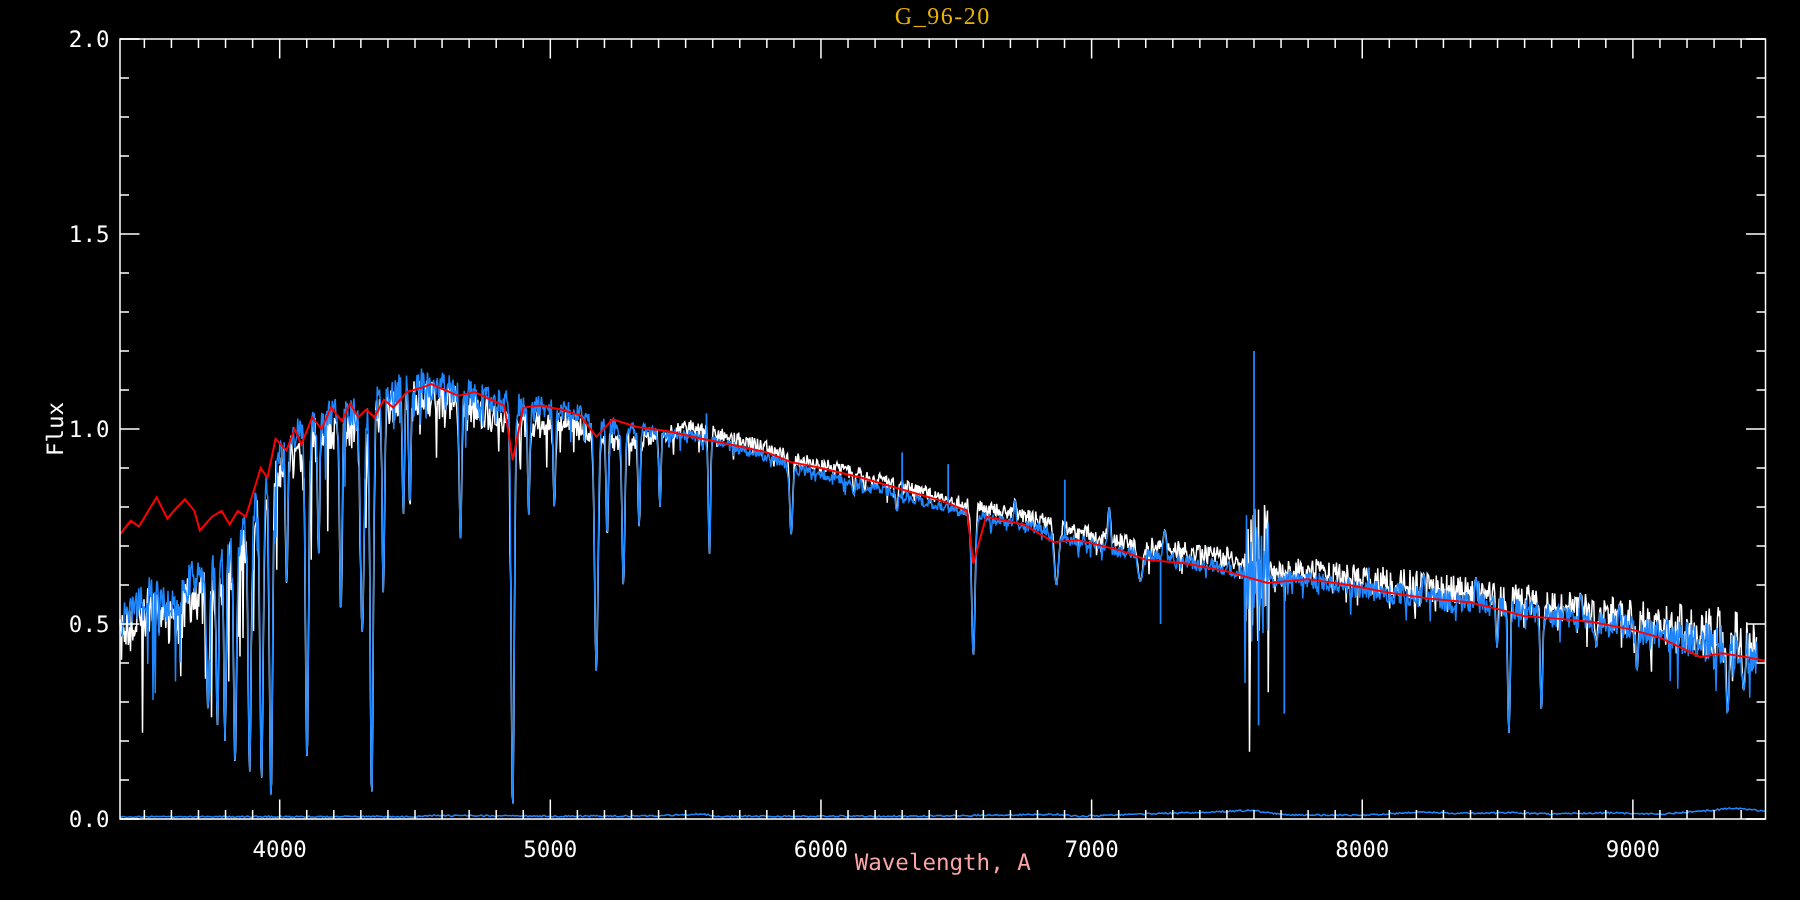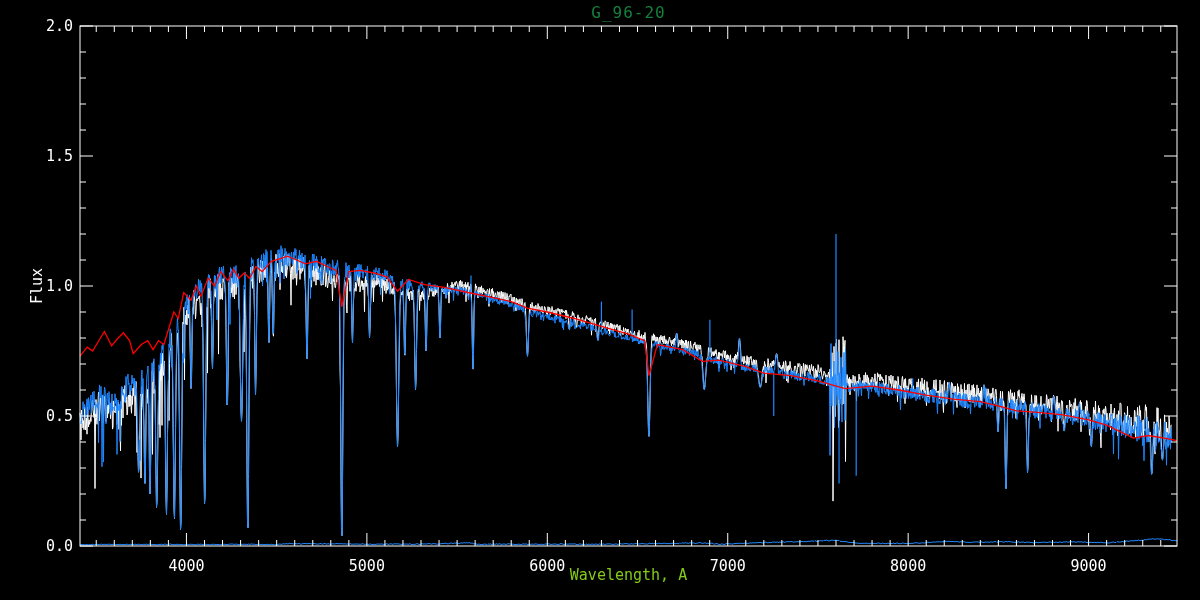--- a/index.html
+++ b/index.html
@@ -1,22 +1,22 @@
 <!DOCTYPE html>
 <html><head>
 <meta charset="utf-8">
 <style>
   html,body{margin:0;padding:0;background:#000;}
   .figure{position:relative;width:1200px;height:600px;background:#000;overflow:hidden;
           font-family:"DejaVu Sans Mono","Liberation Mono",monospace;}
   svg{position:absolute;left:0;top:0;}
   .plot-title{position:absolute;left:80px;top:3px;width:1097px;text-align:center;
-              color:#15803d;font-size:16px;letter-spacing:1px;}
+              color:#eab308;font-size:16px;letter-spacing:1px;font-family:Liberation Serif, serif;}
   .x-label{position:absolute;left:80px;top:566px;width:1097px;text-align:center;
-           color:#84cc16;font-size:15px;}
+           color:#fca5a5;font-size:15px;}
   .y-label{position:absolute;left:37px;top:286px;transform:translate(-50%,-50%) rotate(-90deg);
            color:#fff;font-size:15px;white-space:nowrap;}
 </style>
 </head>
 <body>
 
 <div class="figure">
   <svg id="plot" width="1200" height="600" viewBox="0 0 1200 600">
       <g>
         <path d="M80.0 412.9L80.5 420.1L81.0 439.9L81.5 410.1L82.0 423.0L82.5 418.2L83.0 428.0L83.5 420.7L84.0 429.7L84.5 406.9L85.0 413.6L85.5 429.9L86.0 425.8L86.5 418.1L87.0 434.2L87.5 407.1L88.0 417.3L88.5 427.0L89.0 419.9L89.5 424.3L90.0 422.2L90.5 417.5L91.0 421.4L91.5 404.2L92.0 402.6L92.5 400.0L93.0 409.9L93.5 414.0L94.0 417.5L94.5 405.4L95.0 488.5L95.5 417.5L96.0 399.5L96.5 417.8L97.0 424.3L97.5 413.3L98.0 403.1L98.5 392.2L99.0 403.6L99.5 421.0L100.0 404.8L100.5 397.1L101.0 404.0L101.5 414.2L102.0 410.8L102.5 395.6L103.0 423.2L103.5 418.0L104.0 407.4L104.5 396.4L105.0 404.7L105.5 410.2L106.0 421.6L106.5 411.2L107.0 406.5L107.5 417.9L108.0 404.7L108.5 413.4L109.0 400.6L109.5 408.5L110.0 403.1L110.5 418.7L111.0 408.5L111.5 401.8L112.0 401.4L112.5 429.1L113.0 427.0L113.5 400.9L114.0 404.2L114.5 412.3L115.0 405.7L115.5 406.5L116.0 413.1L116.5 408.0L117.0 424.4L117.5 421.1L118.0 418.1L118.5 402.6L119.0 429.4L119.5 407.3L120.0 421.5L120.5 450.8L121.0 409.2L121.5 425.3L122.0 392.8L122.5 393.9L123.0 418.0L123.5 389.4L124.0 401.6L124.5 395.0L125.0 385.5L125.5 402.4L126.0 388.6L126.5 399.2L127.0 415.0L127.5 413.9L128.0 396.7L128.5 395.0L129.0 406.7L129.5 391.8L130.0 406.2L130.5 390.7L131.0 406.4L131.5 413.2L132.0 395.9L132.5 404.5L133.0 388.1L133.5 395.6L134.0 385.5L134.5 382.8L135.0 416.0L135.5 396.3L136.0 381.5L136.5 403.0L137.0 452.5L137.5 430.0L138.0 456.4L138.5 472.2L139.0 467.1L139.5 449.6L140.0 422.9L140.5 394.1L141.0 478.1L141.5 407.8L142.0 386.6L142.5 390.0L143.0 407.1L143.5 411.0L144.0 426.7L144.5 468.7L145.0 483.4L145.5 462.2L146.0 417.4L146.5 385.5L147.0 397.8L147.5 389.5L148.0 403.5L148.5 390.4L149.0 419.7L149.5 473.5L150.0 494.0L150.5 470.9L151.0 432.9L151.5 384.0L152.0 371.1L152.5 454.3L153.0 366.7L153.5 361.1L154.0 393.4L154.5 389.3L155.0 389.7L155.5 427.0L156.0 474.4L156.5 507.3L157.0 501.4L157.5 470.0L158.0 425.4L158.5 400.0L159.0 424.5L159.5 366.0L160.0 437.6L160.5 359.8L161.0 380.5L161.5 355.3L162.0 425.4L162.5 353.3L163.0 364.1L163.5 375.4L164.0 360.9L164.5 373.2L165.0 408.8L165.5 456.8L166.0 498.2L166.5 514.3L167.0 488.2L167.5 434.1L168.0 395.7L168.5 380.2L169.0 420.6L169.5 363.6L170.0 351.4L170.5 349.1L171.0 347.9L171.5 333.5L172.0 363.8L172.5 373.1L173.0 420.1L173.5 460.2L174.0 508.2L174.5 518.4L175.0 483.6L175.5 434.9L176.0 390.6L176.5 360.2L177.0 346.2L177.5 333.1L178.0 337.5L178.5 340.6L179.0 391.1L179.5 434.7L180.0 489.8L180.5 529.6L181.0 522.3L181.5 472.1L182.0 416.9L182.5 352.1L183.0 322.1L183.5 338.5L184.0 307.2L184.5 379.8L185.0 315.0L185.5 322.1L186.0 324.3L186.5 310.4L187.0 324.9L187.5 305.0L188.0 312.0L188.5 318.2L189.0 297.7L189.5 308.8L190.0 340.9L190.5 366.2L191.0 388.5L191.5 380.5L192.0 346.6L192.5 307.8L193.0 314.4L193.5 305.6L194.0 290.3L194.5 297.2L195.0 304.5L195.5 318.9L196.0 311.6L196.5 298.1L197.0 301.0L197.5 298.9L198.0 298.1L198.5 298.8L199.0 296.2L199.5 295.9L200.0 303.4L200.5 314.6L201.0 303.1L201.5 308.1L202.0 327.0L202.5 318.9L203.0 343.5L203.5 406.2L204.0 466.3L204.5 503.9L205.0 496.6L205.5 442.1L206.0 383.3L206.5 326.7L207.0 307.2L207.5 373.1L208.0 288.8L208.5 278.6L209.0 298.2L209.5 284.6L210.0 278.6L210.5 308.1L211.0 304.3L211.5 323.2L212.0 356.6L212.5 368.8L213.0 348.1L213.5 305.5L214.0 296.2L214.5 296.0L215.0 288.3L215.5 297.2L216.0 291.2L216.5 290.8L217.0 291.0L217.5 277.4L218.0 274.5L218.5 354.1L219.0 291.7L219.5 275.2L220.0 299.3L220.5 279.0L221.0 299.2L221.5 293.6L222.0 288.1L222.5 299.6L223.0 278.6L223.5 280.5L224.0 282.2L224.5 282.0L225.0 289.6L225.5 294.2L226.0 327.7L226.5 369.6L227.0 404.9L227.5 403.1L228.0 378.0L228.5 328.6L229.0 282.3L229.5 290.7L230.0 286.3L230.5 297.8L231.0 287.9L231.5 292.7L232.0 278.1L232.5 288.0L233.0 297.1L233.5 283.4L234.0 273.3L234.5 298.8L235.0 272.0L235.5 274.6L236.0 294.6L236.5 286.4L237.0 275.9L237.5 277.2L238.0 287.2L238.5 280.8L239.0 308.2L239.5 311.3L240.0 362.6L240.5 379.7L241.0 410.8L241.5 421.2L242.0 410.6L242.5 378.7L243.0 348.5L243.5 319.2L244.0 352.0L244.5 298.2L245.0 289.2L245.5 314.8L246.0 330.9L246.5 382.4L247.0 465.5L247.5 521.5L248.0 527.6L248.5 479.2L249.0 401.3L249.5 343.9L250.0 311.3L250.5 274.0L251.0 267.1L251.5 280.5L252.0 279.1L252.5 288.3L253.0 266.1L253.5 277.7L254.0 292.8L254.5 314.1L255.0 369.7L255.5 394.9L256.0 374.7L256.5 333.5L257.0 295.4L257.5 281.7L258.0 261.9L258.5 263.0L259.0 274.1L259.5 282.6L260.0 279.2L260.5 260.4L261.0 273.7L261.5 267.9L262.0 281.6L262.5 261.0L263.0 280.1L263.5 268.1L264.0 275.2L264.5 261.2L265.0 277.7L265.5 257.9L266.0 277.2L266.5 265.8L267.0 278.7L267.5 267.6L268.0 300.4L268.5 330.8L269.0 342.5L269.5 320.5L270.0 286.0L270.5 262.0L271.0 273.3L271.5 258.8L272.0 284.7L272.5 309.5L273.0 333.5L273.5 336.2L274.0 304.3L274.5 272.2L275.0 280.9L275.5 271.0L276.0 254.2L276.5 270.9L277.0 273.7L277.5 263.4L278.0 271.4L278.5 276.7L279.0 273.7L279.5 253.8L280.0 289.7L280.5 271.8L281.0 260.5L281.5 271.6L282.0 266.3L282.5 272.9L283.0 269.4L283.5 256.2L284.0 259.4L284.5 253.8L285.0 270.9L285.5 276.1L286.0 256.9L286.5 277.6L287.0 270.8L287.5 267.7L288.0 254.5L288.5 262.6L289.0 255.9L289.5 256.1L290.0 267.3L290.5 273.4L291.0 305.2L291.5 267.2L292.0 268.9L292.5 265.9L293.0 279.4L293.5 257.4L294.0 263.6L294.5 259.5L295.0 278.2L295.5 258.8L296.0 264.6L296.5 285.2L297.0 276.2L297.5 267.8L298.0 270.2L298.5 257.2L299.0 258.7L299.5 262.6L300.0 279.4L300.5 258.9L301.0 273.5L301.5 259.8L302.0 264.6L302.5 271.3L303.0 267.9L303.5 257.3L304.0 267.5L304.5 272.1L305.0 281.6L305.5 291.7L306.0 312.7L306.5 342.2L307.0 358.8L307.5 340.4L308.0 308.0L308.5 287.1L309.0 265.7L309.5 265.0L310.0 278.2L310.5 271.0L311.0 284.4L311.5 287.2L312.0 271.0L312.5 270.6L313.0 276.8L313.5 265.0L314.0 281.4L314.5 274.2L315.0 267.8L315.5 264.8L316.0 285.2L316.5 262.2L317.0 279.5L317.5 264.3L318.0 280.0L318.5 266.6L319.0 278.6L319.5 273.0L320.0 278.7L320.5 267.7L321.0 285.4L321.5 285.1L322.0 282.1L322.5 280.7L323.0 285.0L323.5 277.0L324.0 269.3L324.5 264.2L325.0 270.5L325.5 286.6L326.0 282.5L326.5 271.5L327.0 284.5L327.5 288.0L328.0 284.6L328.5 277.5L329.0 275.3L329.5 270.5L330.0 283.1L330.5 276.7L331.0 284.1L331.5 271.5L332.0 284.2L332.5 301.0L333.0 278.7L333.5 281.4L334.0 275.3L334.5 282.5L335.0 287.6L335.5 287.7L336.0 282.2L336.5 273.7L337.0 281.9L337.5 274.4L338.0 279.6L338.5 277.1L339.0 275.6L339.5 295.1L340.0 367.7L340.5 388.6L341.0 471.6L341.5 529.6L342.0 535.6L342.5 482.7L343.0 405.8L343.5 350.3L344.0 297.5L344.5 279.9L345.0 282.1L345.5 289.8L346.0 282.5L346.5 305.5L347.0 313.0L347.5 285.5L348.0 280.0L348.5 278.2L349.0 279.2L349.5 270.4L350.0 291.3L350.5 275.7L351.0 282.8L351.5 298.3L352.0 329.4L352.5 343.0L353.0 323.2L353.5 301.0L354.0 292.8L354.5 288.6L355.0 290.3L355.5 282.4L356.0 291.3L356.5 285.1L357.0 282.6L357.5 278.9L358.0 274.4L358.5 286.2L359.0 283.3L359.5 271.4L360.0 292.0L360.5 286.9L361.0 284.9L361.5 280.7L362.0 286.5L362.5 280.9L363.0 289.9L363.5 286.4L364.0 283.0L364.5 311.7L365.0 282.2L365.5 276.6L366.0 286.8L366.5 277.3L367.0 285.9L367.5 283.3L368.0 294.5L368.5 297.3L369.0 323.6L369.5 337.5L370.0 329.7L370.5 306.5L371.0 298.2L371.5 285.2L372.0 275.3L372.5 287.3L373.0 281.4L373.5 301.7L374.0 277.6L374.5 287.4L375.0 285.6L375.5 284.2L376.0 280.5L376.5 285.2L377.0 274.8L377.5 284.4L378.0 284.2L378.5 282.3L379.0 277.9L379.5 286.6L380.0 277.0L380.5 283.4L381.0 277.5L381.5 288.0L382.0 277.7L382.5 301.5L383.0 279.8L383.5 285.4L384.0 275.8L384.5 290.6L385.0 281.2L385.5 282.1L386.0 293.5L386.5 288.6L387.0 279.0L387.5 290.2L388.0 287.7L388.5 288.7L389.0 282.3L389.5 293.4L390.0 294.2L390.5 282.6L391.0 288.5L391.5 293.1L392.0 293.4L392.5 288.7L393.0 294.4L393.5 290.6L394.0 282.1L394.5 294.7L395.0 306.4L395.5 320.5L396.0 350.3L396.5 393.8L397.0 429.4L397.5 447.0L398.0 436.3L398.5 400.3L399.0 364.1L399.5 334.3L400.0 305.3L400.5 298.6L401.0 292.3L401.5 293.9L402.0 295.0L402.5 291.2L403.0 290.9L403.5 305.6L404.0 325.6L404.5 354.2L405.0 355.2L405.5 333.0L406.0 304.0L406.5 289.1L407.0 291.6L407.5 295.5L408.0 288.1L408.5 298.8L409.0 292.1L409.5 300.6L410.0 293.1L410.5 291.4L411.0 292.4L411.5 291.4L412.0 300.0L412.5 294.7L413.0 290.1L413.5 301.7L414.0 312.8L414.5 338.3L415.0 371.3L415.5 389.5L416.0 380.7L416.5 350.7L417.0 322.7L417.5 300.9L418.0 291.3L418.5 292.0L419.0 288.6L419.5 310.5L420.0 297.3L420.5 295.1L421.0 301.0L421.5 292.3L422.0 297.1L422.5 290.9L423.0 295.5L423.5 299.3L424.0 289.1L424.5 300.7L425.0 313.4L425.5 336.7L426.0 350.8L426.5 343.3L427.0 314.0L427.5 299.7L428.0 300.1L428.5 295.8L429.0 296.8L429.5 288.1L430.0 288.7L430.5 290.7L431.0 291.3L431.5 289.5L432.0 288.2L432.5 296.2L433.0 295.7L433.5 290.9L434.0 296.5L434.5 288.2L435.0 287.0L435.5 294.7L436.0 289.4L436.5 291.3L437.0 293.0L437.5 290.4L438.0 286.7L438.5 297.4L439.0 306.4L439.5 327.9L440.0 337.9L440.5 324.8L441.0 304.6L441.5 288.8L442.0 292.1L442.5 289.5L443.0 290.1L443.5 289.4L444.0 293.9L444.5 292.8L445.0 288.2L445.5 290.7L446.0 298.2L446.5 290.4L447.0 289.4L447.5 283.4L448.0 288.0L448.5 291.4L449.0 303.1L449.5 288.3L450.0 291.2L450.5 289.8L451.0 285.0L451.5 287.5L452.0 282.1L452.5 288.6L453.0 284.2L453.5 290.5L454.0 284.5L454.5 284.7L455.0 282.3L455.5 285.6L456.0 281.8L456.5 281.2L457.0 283.3L457.5 284.4L458.0 289.6L458.5 289.0L459.0 284.8L459.5 281.4L460.0 288.6L460.5 280.2L461.0 284.8L461.5 286.8L462.0 281.5L462.5 286.4L463.0 287.9L463.5 289.8L464.0 284.2L464.5 286.8L465.0 286.7L465.5 282.4L466.0 301.7L466.5 286.0L467.0 284.5L467.5 287.0L468.0 282.3L468.5 300.0L469.0 286.3L469.5 286.9L470.0 291.4L470.5 284.0L471.0 284.4L471.5 297.9L472.0 322.7L472.5 353.3L473.0 369.1L473.5 348.5L474.0 312.0L474.5 298.4L475.0 293.1L475.5 283.9L476.0 287.6L476.5 286.0L477.0 290.0L477.5 291.2L478.0 298.0L478.5 290.5L479.0 286.9L479.5 292.8L480.0 293.4L480.5 287.4L481.0 293.1L481.5 285.8L482.0 292.4L482.5 294.1L483.0 288.2L483.5 292.1L484.0 290.1L484.5 290.0L485.0 293.4L485.5 291.6L486.0 294.4L486.5 292.6L487.0 290.6L487.5 289.3L488.0 290.7L488.5 298.8L489.0 306.4L489.5 288.5L490.0 296.3L490.5 295.4L491.0 295.8L491.5 289.1L492.0 293.1L492.5 288.4L493.0 298.5L493.5 291.5L494.0 297.0L494.5 295.7L495.0 294.7L495.5 292.8L496.0 295.8L496.5 296.7L497.0 297.5L497.5 291.6L498.0 292.8L498.5 292.6L499.0 298.3L499.5 292.9L500.0 291.7L500.5 299.0L501.0 297.2L501.5 291.3L502.0 302.2L502.5 295.0L503.0 292.1L503.5 295.0L504.0 300.7L504.5 300.5L505.0 292.5L505.5 299.8L506.0 302.5L506.5 298.6L507.0 293.4L507.5 297.7L508.0 304.3L508.5 302.0L509.0 296.5L509.5 297.0L510.0 294.6L510.5 294.6L511.0 294.0L511.5 301.9L512.0 300.5L512.5 302.2L513.0 297.1L513.5 301.2L514.0 302.1L514.5 297.1L515.0 299.2L515.5 307.2L516.0 310.9L516.5 298.2L517.0 300.4L517.5 302.8L518.0 299.5L518.5 302.8L519.0 306.3L519.5 299.8L520.0 298.8L520.5 300.4L521.0 305.4L521.5 305.2L522.0 298.6L522.5 301.6L523.0 306.3L523.5 307.4L524.0 307.0L524.5 303.4L525.0 302.5L525.5 310.5L526.0 320.6L526.5 337.4L527.0 351.2L527.5 356.2L528.0 349.5L528.5 334.4L529.0 322.3L529.5 308.4L530.0 312.5L530.5 304.0L531.0 307.7L531.5 310.1L532.0 302.4L532.5 304.4L533.0 311.0L533.5 311.3L534.0 306.3L534.5 309.1L535.0 311.9L535.5 305.5L536.0 305.1L536.5 310.3L537.0 310.3L537.5 309.5L538.0 303.5L538.5 306.2L539.0 310.4L539.5 306.7L540.0 306.6L540.5 308.8L541.0 311.6L541.5 312.1L542.0 306.2L542.5 311.7L543.0 313.1L543.5 310.5L544.0 311.0L544.5 306.5L545.0 307.0L545.5 310.5L546.0 310.2L546.5 314.2L547.0 312.7L547.5 315.0L548.0 306.7L548.5 311.0L549.0 312.5L549.5 307.4L550.0 308.5L550.5 314.6L551.0 311.7L551.5 311.7L552.0 306.5L552.5 310.2L553.0 312.0L553.5 314.0L554.0 310.0L554.5 313.1L555.0 313.5L555.5 315.8L556.0 309.4L556.5 316.8L557.0 311.1L557.5 309.9L558.0 308.2L558.5 310.2L559.0 311.4L559.5 309.3L560.0 316.8L560.5 316.7L561.0 309.3L561.5 311.7L562.0 309.4L562.5 312.5L563.0 312.1L563.5 311.0L564.0 311.3L564.5 313.0L565.0 312.0L565.5 310.1L566.0 318.6L566.5 310.5L567.0 314.3L567.5 317.5L568.0 314.5L568.5 320.8L569.0 328.5L569.5 329.6L570.0 324.2L570.5 315.9L571.0 317.2L571.5 316.2L572.0 315.2L572.5 311.6L573.0 315.6L573.5 312.9L574.0 314.3L574.5 319.8L575.0 321.6L575.5 317.1L576.0 324.8L576.5 327.6L577.0 324.9L577.5 317.5L578.0 314.8L578.5 319.1L579.0 320.7L579.5 317.6L580.0 319.8L580.5 320.5L581.0 321.3L581.5 324.6L582.0 318.2L582.5 317.5L583.0 319.8L583.5 323.7L584.0 323.1L584.5 324.2L585.0 319.5L585.5 321.4L586.0 316.6L586.5 315.6L587.0 318.3L587.5 317.7L588.0 318.9L588.5 320.0L589.0 318.2L589.5 318.3L590.0 321.2L590.5 317.7L591.0 317.5L591.5 335.2L592.0 320.9L592.5 319.7L593.0 321.7L593.5 326.0L594.0 323.5L594.5 319.2L595.0 320.5L595.5 318.3L596.0 331.8L596.5 329.4L597.0 332.0L597.5 339.0L598.0 340.3L598.5 336.5L599.0 328.0L599.5 323.2L600.0 323.0L600.5 321.9L601.0 323.5L601.5 319.7L602.0 323.5L602.5 328.6L603.0 327.5L603.5 322.6L604.0 325.4L604.5 329.5L605.0 320.8L605.5 321.2L606.0 322.1L606.5 328.3L607.0 325.5L607.5 326.4L608.0 322.0L608.5 330.9L609.0 325.8L609.5 333.9L610.0 325.3L610.5 323.0L611.0 330.9L611.5 323.6L612.0 330.8L612.5 324.3L613.0 324.5L613.5 331.6L614.0 325.3L614.5 324.7L615.0 327.9L615.5 329.3L616.0 325.4L616.5 327.2L617.0 324.2L617.5 324.9L618.0 330.3L618.5 333.1L619.0 325.9L619.5 331.5L620.0 325.2L620.5 335.4L621.0 330.4L621.5 330.5L622.0 333.3L622.5 331.1L623.0 334.7L623.5 327.5L624.0 331.8L624.5 331.3L625.0 330.8L625.5 328.3L626.0 331.5L626.5 334.7L627.0 329.2L627.5 332.2L628.0 329.0L628.5 332.4L629.0 334.4L629.5 334.0L630.0 333.4L630.5 330.8L631.0 332.7L631.5 332.5L632.0 334.8L632.5 333.7L633.0 335.2L633.5 333.6L634.0 333.3L634.5 331.3L635.0 336.9L635.5 336.2L636.0 335.7L636.5 337.9L637.0 337.8L637.5 338.2L638.0 332.4L638.5 339.0L639.0 330.3L639.5 338.3L640.0 336.5L640.5 336.6L641.0 342.2L641.5 334.6L642.0 339.4L642.5 343.1L643.0 336.8L643.5 335.1L644.0 339.3L644.5 336.9L645.0 332.4L645.5 341.1L646.0 342.9L646.5 345.7L647.0 361.3L647.5 385.0L648.0 411.2L648.5 431.3L649.0 436.3L649.5 423.1L650.0 400.5L650.5 372.2L651.0 355.9L651.5 343.1L652.0 335.7L652.5 336.3L653.0 340.7L653.5 333.8L654.0 340.2L654.5 334.9L655.0 340.1L655.5 342.5L656.0 336.8L656.5 341.3L657.0 341.0L657.5 337.0L658.0 343.6L658.5 344.9L659.0 339.0L659.5 337.2L660.0 343.5L660.5 336.1L661.0 335.3L661.5 339.7L662.0 337.4L662.5 342.1L663.0 336.1L663.5 343.1L664.0 343.8L664.5 335.8L665.0 341.5L665.5 343.8L666.0 339.5L666.5 344.1L667.0 340.8L667.5 347.2L668.0 344.6L668.5 342.0L669.0 338.8L669.5 337.0L670.0 339.4L670.5 342.2L671.0 342.0L671.5 345.7L672.0 340.2L672.5 343.7L673.0 340.2L673.5 339.2L674.0 345.3L674.5 338.2L675.0 340.6L675.5 340.1L676.0 335.7L676.5 333.0L677.0 333.9L677.5 338.1L678.0 339.4L678.5 346.9L679.0 344.7L679.5 341.3L680.0 340.0L680.5 343.7L681.0 345.1L681.5 339.5L682.0 348.2L682.5 340.5L683.0 343.2L683.5 341.3L684.0 348.4L684.5 343.0L685.0 345.2L685.5 340.0L686.0 349.5L686.5 340.3L687.0 347.3L687.5 349.0L688.0 342.1L688.5 341.2L689.0 350.0L689.5 351.4L690.0 350.6L690.5 341.1L691.0 346.1L691.5 346.3L692.0 348.4L692.5 348.9L693.0 349.7L693.5 344.2L694.0 344.3L694.5 345.0L695.0 342.2L695.5 348.4L696.0 345.3L696.5 351.8L697.0 344.6L697.5 351.4L698.0 350.4L698.5 346.5L699.0 344.8L699.5 349.1L700.0 349.2L700.5 345.1L701.0 350.4L701.5 357.0L702.0 356.5L702.5 366.4L703.0 374.6L703.5 384.4L704.0 389.2L704.5 389.4L705.0 384.4L705.5 378.6L706.0 371.3L706.5 365.4L707.0 358.8L707.5 357.5L708.0 356.6L708.5 347.6L709.0 348.2L709.5 349.7L710.0 352.3L710.5 350.4L711.0 347.7L711.5 356.7L712.0 355.1L712.5 353.0L713.0 351.5L713.5 356.0L714.0 352.0L714.5 355.4L715.0 350.8L715.5 353.5L716.0 349.5L716.5 352.8L717.0 358.7L717.5 356.9L718.0 358.9L718.5 352.4L719.0 368.1L719.5 352.4L720.0 354.2L720.5 353.8L721.0 355.8L721.5 353.7L722.0 353.9L722.5 359.0L723.0 352.5L723.5 350.5L724.0 351.1L724.5 357.9L725.0 351.8L725.5 350.8L726.0 359.8L726.5 355.4L727.0 360.3L727.5 354.6L728.0 359.2L728.5 355.5L729.0 357.5L729.5 361.3L730.0 359.7L730.5 354.8L731.0 370.1L731.5 364.8L732.0 360.2L732.5 359.2L733.0 358.2L733.5 359.7L734.0 368.1L734.5 356.3L735.0 363.1L735.5 354.2L736.0 357.7L736.5 355.3L737.0 359.4L737.5 352.3L738.0 356.0L738.5 347.1L739.0 341.0L739.5 338.0L740.0 342.5L740.5 347.9L741.0 357.2L741.5 361.9L742.0 361.3L742.5 361.3L743.0 356.4L743.5 363.9L744.0 363.8L744.5 356.5L745.0 362.6L745.5 361.5L746.0 361.9L746.5 365.0L747.0 355.7L747.5 364.8L748.0 357.0L748.5 366.0L749.0 365.7L749.5 360.6L750.0 357.1L750.5 358.3L751.0 356.2L751.5 360.6L752.0 365.2L752.5 363.9L753.0 361.9L753.5 359.5L754.0 366.9L754.5 360.0L755.0 364.9L755.5 367.8L756.0 359.8L756.5 360.7L757.0 367.5L757.5 369.5L758.0 374.2L758.5 375.9L759.0 381.8L759.5 384.9L760.0 387.2L760.5 387.1L761.0 384.9L761.5 382.0L762.0 376.9L762.5 370.4L763.0 368.9L763.5 366.2L764.0 370.4L764.5 361.5L765.0 365.2L765.5 364.8L766.0 382.9L766.5 367.6L767.0 370.1L767.5 367.3L768.0 358.6L768.5 362.2L769.0 370.6L769.5 366.9L770.0 365.9L770.5 363.2L771.0 365.7L771.5 369.2L772.0 361.7L772.5 361.1L773.0 366.0L773.5 360.4L774.0 364.1L774.5 364.3L775.0 362.2L775.5 359.3L776.0 355.1L776.5 353.6L777.0 354.6L777.5 358.2L778.0 364.0L778.5 366.6L779.0 362.2L779.5 367.5L780.0 365.3L780.5 367.7L781.0 369.0L781.5 367.4L782.0 370.6L782.5 365.4L783.0 368.3L783.5 361.7L784.0 368.9L784.5 372.0L785.0 367.4L785.5 360.8L786.0 363.0L786.5 380.8L787.0 365.8L787.5 366.4L788.0 382.6L788.5 365.6L789.0 365.4L789.5 369.7L790.0 361.4L790.5 367.8L791.0 367.7L791.5 372.1L792.0 373.5L792.5 372.7L793.0 370.9L793.5 372.4L794.0 373.5L794.5 366.2L795.0 366.7L795.5 365.9L796.0 369.5L796.5 374.2L797.0 372.6L797.5 369.6L798.0 363.4L798.5 366.8L799.0 363.8L799.5 363.7L800.0 364.4L800.5 379.4L801.0 370.9L801.5 366.1L802.0 371.0L802.5 375.4L803.0 372.4L803.5 363.4L804.0 365.8L804.5 373.8L805.0 376.2L805.5 364.5L806.0 370.7L806.5 365.3L807.0 364.8L807.5 368.0L808.0 369.0L808.5 371.3L809.0 369.2L809.5 365.0L810.0 374.7L810.5 369.4L811.0 369.6L811.5 364.5L812.0 368.6L812.5 371.0L813.0 369.6L813.5 366.3L814.0 376.5L814.5 378.4L815.0 373.6L815.5 368.6L816.0 377.8L816.5 370.4L817.0 376.5L817.5 376.5L818.0 364.6L818.5 365.8L819.0 371.8L819.5 372.8L820.0 371.7L820.5 371.1L821.0 367.6L821.5 373.0L822.0 376.0L822.5 379.2L823.0 376.3L823.5 375.5L824.0 371.2L824.5 372.8L825.0 372.8L825.5 377.0L826.0 374.8L826.5 385.9L827.0 375.3L827.5 377.0L828.0 374.9L828.5 372.2L829.0 374.4L829.5 382.6L830.0 369.1L830.5 414.1L831.0 377.3L831.5 387.4L832.0 352.7L832.5 375.0L833.0 501.1L833.5 433.1L834.0 346.4L834.5 383.6L835.0 416.8L835.5 343.3L836.0 391.1L836.5 339.2L837.0 376.6L837.5 375.7L838.0 394.5L838.5 427.4L839.0 339.7L839.5 420.5L840.0 373.6L840.5 375.9L841.0 399.0L841.5 388.8L842.0 388.0L842.5 404.7L843.0 336.7L843.5 345.3L844.0 404.0L844.5 346.9L845.0 340.3L845.5 461.5L846.0 389.6L846.5 377.8L847.0 374.4L847.5 377.0L848.0 384.0L848.5 378.8L849.0 386.1L849.5 377.2L850.0 394.8L850.5 379.5L851.0 379.1L851.5 382.6L852.0 382.0L852.5 386.5L853.0 375.2L853.5 376.2L854.0 384.8L854.5 391.1L855.0 376.3L855.5 382.2L856.0 382.3L856.5 400.8L857.0 380.9L857.5 381.8L858.0 384.0L858.5 383.4L859.0 374.1L859.5 379.1L860.0 377.6L860.5 386.6L861.0 384.9L861.5 384.2L862.0 384.5L862.5 380.6L863.0 385.4L863.5 386.8L864.0 375.0L864.5 384.4L865.0 385.2L865.5 372.6L866.0 382.8L866.5 380.8L867.0 374.9L867.5 376.0L868.0 386.8L868.5 377.7L869.0 384.7L869.5 382.9L870.0 385.9L870.5 388.9L871.0 379.5L871.5 384.1L872.0 377.1L872.5 378.2L873.0 379.0L873.5 385.9L874.0 383.3L874.5 377.7L875.0 373.8L875.5 381.8L876.0 387.7L876.5 381.7L877.0 387.3L877.5 372.8L878.0 374.9L878.5 376.8L879.0 374.3L879.5 379.1L880.0 381.0L880.5 374.4L881.0 379.5L881.5 376.9L882.0 377.0L882.5 380.6L883.0 379.1L883.5 381.2L884.0 387.2L884.5 388.6L885.0 383.6L885.5 385.4L886.0 375.1L886.5 390.3L887.0 386.9L887.5 390.7L888.0 390.8L888.5 395.6L889.0 376.1L889.5 380.2L890.0 379.2L890.5 383.4L891.0 375.0L891.5 388.3L892.0 384.2L892.5 379.8L893.0 376.1L893.5 390.1L894.0 385.4L894.5 390.1L895.0 380.4L895.5 390.3L896.0 380.9L896.5 382.0L897.0 385.0L897.5 401.6L898.0 376.5L898.5 381.0L899.0 392.4L899.5 385.5L900.0 385.6L900.5 386.1L901.0 390.2L901.5 393.1L902.0 379.1L902.5 376.4L903.0 381.5L903.5 387.8L904.0 382.5L904.5 379.5L905.0 403.6L905.5 378.6L906.0 388.9L906.5 388.8L907.0 385.8L907.5 392.5L908.0 388.0L908.5 389.8L909.0 379.4L909.5 378.9L910.0 384.4L910.5 382.9L911.0 378.5L911.5 383.7L912.0 389.1L912.5 389.9L913.0 391.3L913.5 385.8L914.0 393.2L914.5 395.9L915.0 395.9L915.5 391.7L916.0 391.9L916.5 387.3L917.0 381.9L917.5 387.6L918.0 391.4L918.5 378.9L919.0 394.0L919.5 396.0L920.0 395.7L920.5 381.7L921.0 389.5L921.5 393.3L922.0 378.0L922.5 389.5L923.0 383.7L923.5 388.0L924.0 393.2L924.5 379.9L925.0 392.3L925.5 390.8L926.0 396.9L926.5 405.6L927.0 381.6L927.5 396.6L928.0 387.4L928.5 396.6L929.0 394.9L929.5 398.7L930.0 393.1L930.5 390.5L931.0 390.3L931.5 393.9L932.0 390.6L932.5 397.3L933.0 394.2L933.5 385.0L934.0 380.0L934.5 390.2L935.0 391.1L935.5 390.6L936.0 379.6L936.5 390.6L937.0 392.9L937.5 391.3L938.0 392.0L938.5 390.8L939.0 397.2L939.5 398.8L940.0 380.0L940.5 395.1L941.0 397.8L941.5 399.3L942.0 384.4L942.5 388.0L943.0 404.5L943.5 412.5L944.0 384.1L944.5 380.6L945.0 396.0L945.5 394.2L946.0 402.7L946.5 403.4L947.0 394.2L947.5 382.4L948.0 383.3L948.5 384.4L949.0 382.4L949.5 383.2L950.0 387.6L950.5 391.3L951.0 399.1L951.5 382.4L952.0 383.1L952.5 384.0L953.0 392.8L953.5 390.0L954.0 386.3L954.5 388.2L955.0 401.3L955.5 386.1L956.0 394.1L956.5 398.5L957.0 407.6L957.5 383.7L958.0 395.1L958.5 386.8L959.0 393.5L959.5 392.1L960.0 402.3L960.5 402.8L961.0 384.5L961.5 401.3L962.0 389.1L962.5 392.7L963.0 398.8L963.5 392.8L964.0 399.5L964.5 383.4L965.0 408.0L965.5 393.6L966.0 390.0L966.5 396.3L967.0 397.4L967.5 384.6L968.0 399.5L968.5 401.2L969.0 383.9L969.5 395.4L970.0 402.2L970.5 394.9L971.0 390.3L971.5 396.4L972.0 385.2L972.5 388.8L973.0 402.6L973.5 384.5L974.0 396.6L974.5 387.9L975.0 397.6L975.5 400.3L976.0 394.7L976.5 396.7L977.0 384.9L977.5 400.7L978.0 394.1L978.5 388.2L979.0 396.0L979.5 393.1L980.0 407.1L980.5 390.9L981.0 400.9L981.5 387.4L982.0 401.1L982.5 401.3L983.0 391.6L983.5 386.9L984.0 384.8L984.5 388.5L985.0 391.3L985.5 400.9L986.0 388.8L986.5 397.2L987.0 403.0L987.5 395.7L988.0 388.8L988.5 390.2L989.0 398.9L989.5 399.3L990.0 393.3L990.5 394.3L991.0 399.3L991.5 393.4L992.0 397.7L992.5 391.4L993.0 387.9L993.5 401.0L994.0 402.0L994.5 403.4L995.0 394.2L995.5 389.5L996.0 389.2L996.5 395.7L997.0 411.5L997.5 423.1L998.0 431.6L998.5 424.4L999.0 408.3L999.5 399.1L1000.0 406.1L1000.5 391.1L1001.0 411.0L1001.5 404.4L1002.0 406.6L1002.5 391.5L1003.0 407.5L1003.5 400.8L1004.0 404.0L1004.5 413.5L1005.0 445.1L1005.5 477.2L1006.0 488.7L1006.5 470.6L1007.0 444.8L1007.5 409.9L1008.0 405.4L1008.5 391.4L1009.0 393.2L1009.5 402.7L1010.0 395.9L1010.5 389.7L1011.0 397.0L1011.5 407.0L1012.0 393.3L1012.5 392.8L1013.0 408.8L1013.5 396.5L1014.0 409.2L1014.5 392.5L1015.0 404.4L1015.5 402.8L1016.0 418.5L1016.5 404.9L1017.0 399.0L1017.5 406.0L1018.0 391.2L1018.5 396.2L1019.0 389.8L1019.5 396.9L1020.0 398.4L1020.5 410.1L1021.0 408.2L1021.5 395.5L1022.0 393.4L1022.5 402.6L1023.0 396.7L1023.5 403.1L1024.0 393.8L1024.5 399.7L1025.0 406.9L1025.5 403.4L1026.0 405.9L1026.5 432.0L1027.0 455.5L1027.5 472.6L1028.0 466.4L1028.5 438.2L1029.0 421.0L1029.5 416.6L1030.0 404.8L1030.5 404.0L1031.0 412.8L1031.5 394.8L1032.0 404.2L1032.5 411.2L1033.0 403.6L1033.5 404.2L1034.0 415.3L1034.5 407.3L1035.0 395.3L1035.5 406.5L1036.0 404.3L1036.5 395.7L1037.0 407.1L1037.5 406.3L1038.0 404.7L1038.5 420.4L1039.0 414.2L1039.5 406.2L1040.0 405.5L1040.5 407.0L1041.0 396.2L1041.5 414.2L1042.0 409.9L1042.5 405.2L1043.0 406.1L1043.5 405.6L1044.0 403.6L1044.5 404.2L1045.0 408.5L1045.5 404.7L1046.0 405.7L1046.5 394.7L1047.0 397.4L1047.5 408.2L1048.0 405.6L1048.5 399.3L1049.0 406.4L1049.5 408.4L1050.0 398.4L1050.5 398.8L1051.0 398.5L1051.5 422.0L1052.0 398.1L1052.5 405.1L1053.0 399.8L1053.5 395.3L1054.0 396.9L1054.5 397.1L1055.0 403.5L1055.5 405.3L1056.0 414.6L1056.5 404.1L1057.0 396.0L1057.5 401.7L1058.0 431.3L1058.5 406.1L1059.0 402.7L1059.5 403.4L1060.0 413.6L1060.5 412.6L1061.0 411.5L1061.5 400.5L1062.0 400.9L1062.5 401.3L1063.0 418.7L1063.5 423.0L1064.0 430.9L1064.5 430.3L1065.0 419.9L1065.5 414.0L1066.0 417.7L1066.5 407.1L1067.0 405.0L1067.5 412.0L1068.0 413.7L1068.5 413.4L1069.0 418.1L1069.5 400.2L1070.0 403.2L1070.5 406.7L1071.0 405.7L1071.5 404.3L1072.0 405.6L1072.5 418.0L1073.0 409.2L1073.5 420.4L1074.0 402.6L1074.5 419.5L1075.0 398.4L1075.5 398.8L1076.0 420.4L1076.5 410.6L1077.0 405.9L1077.5 418.1L1078.0 407.9L1078.5 407.1L1079.0 406.2L1079.5 403.0L1080.0 403.0L1080.5 400.5L1081.0 431.8L1081.5 402.4L1082.0 416.8L1082.5 415.7L1083.0 410.8L1083.5 422.1L1084.0 421.6L1084.5 422.1L1085.0 414.6L1085.5 406.5L1086.0 416.6L1086.5 400.5L1087.0 400.7L1087.5 406.2L1088.0 421.1L1088.5 420.1L1089.0 422.7L1089.5 435.3L1090.0 417.4L1090.5 433.5L1091.0 444.9L1091.5 446.4L1092.0 438.5L1092.5 421.5L1093.0 425.6L1093.5 407.4L1094.0 413.0L1094.5 410.1L1095.0 416.4L1095.5 401.0L1096.0 421.0L1096.5 420.5L1097.0 414.0L1097.5 413.7L1098.0 420.1L1098.5 405.6L1099.0 421.5L1099.5 408.0L1100.0 418.1L1100.5 436.5L1101.0 447.8L1101.5 416.0L1102.0 414.9L1102.5 423.7L1103.0 410.2L1103.5 413.2L1104.0 408.8L1104.5 415.0L1105.0 415.3L1105.5 406.3L1106.0 409.6L1106.5 423.0L1107.0 413.2L1107.5 422.6L1108.0 420.6L1108.5 421.2L1109.0 422.4L1109.5 413.2L1110.0 413.8L1110.5 429.9L1111.0 404.0L1111.5 423.5L1112.0 426.0L1112.5 424.6L1113.0 413.4L1113.5 418.7L1114.0 412.3L1114.5 408.1L1115.0 429.0L1115.5 423.8L1116.0 426.1L1116.5 423.5L1117.0 414.4L1117.5 435.6L1118.0 430.2L1118.5 410.8L1119.0 429.5L1119.5 425.8L1120.0 403.0L1120.5 403.1L1121.0 404.1L1121.5 425.6L1122.0 429.9L1122.5 430.7L1123.0 423.1L1123.5 420.8L1124.0 433.1L1124.5 412.7L1125.0 414.5L1125.5 430.0L1126.0 420.6L1126.5 415.4L1127.0 429.4L1127.5 406.4L1128.0 427.1L1128.5 420.6L1129.0 433.3L1129.5 415.0L1130.0 433.5L1130.5 426.9L1131.0 417.1L1131.5 425.3L1132.0 432.8L1132.5 431.9L1133.0 431.4L1133.5 425.0L1134.0 426.0L1134.5 410.0L1135.0 411.8L1135.5 437.2L1136.0 416.9L1136.5 426.4L1137.0 419.6L1137.5 407.4L1138.0 438.0L1138.5 437.1L1139.0 413.8L1139.5 405.7L1140.0 417.5L1140.5 410.5L1141.0 431.7L1141.5 435.3L1142.0 435.8L1142.5 429.0L1143.0 420.2L1143.5 437.4L1144.0 419.6L1144.5 430.3L1145.0 411.7L1145.5 404.7L1146.0 410.7L1146.5 407.2L1147.0 435.5L1147.5 419.7L1148.0 440.2L1148.5 421.4L1149.0 441.7L1149.5 440.2L1150.0 431.9L1150.5 435.5L1151.0 458.4L1151.5 473.9L1152.0 473.2L1152.5 462.5L1153.0 447.7L1153.5 442.9L1154.0 421.8L1154.5 423.2L1155.0 454.1L1155.5 428.0L1156.0 423.7L1156.5 438.8L1157.0 407.6L1157.5 424.5L1158.0 408.2L1158.5 437.2L1159.0 441.0L1159.5 432.2L1160.0 429.3L1160.5 418.8L1161.0 437.9L1161.5 447.3L1162.0 458.2L1162.5 460.1L1163.0 454.4L1163.5 447.7L1164.0 442.7L1164.5 414.9L1165.0 423.6L1165.5 439.6L1166.0 437.3L1166.5 422.1L1167.0 437.4L1167.5 428.4L1168.0 446.0L1168.5 445.4L1169.0 416.1L1169.5 421.8L1170.0 437.0L1170.5 436.0L1171.0 425.2L1171.5 425.1" fill="none" stroke="#ffffff" stroke-width="1"></path>

